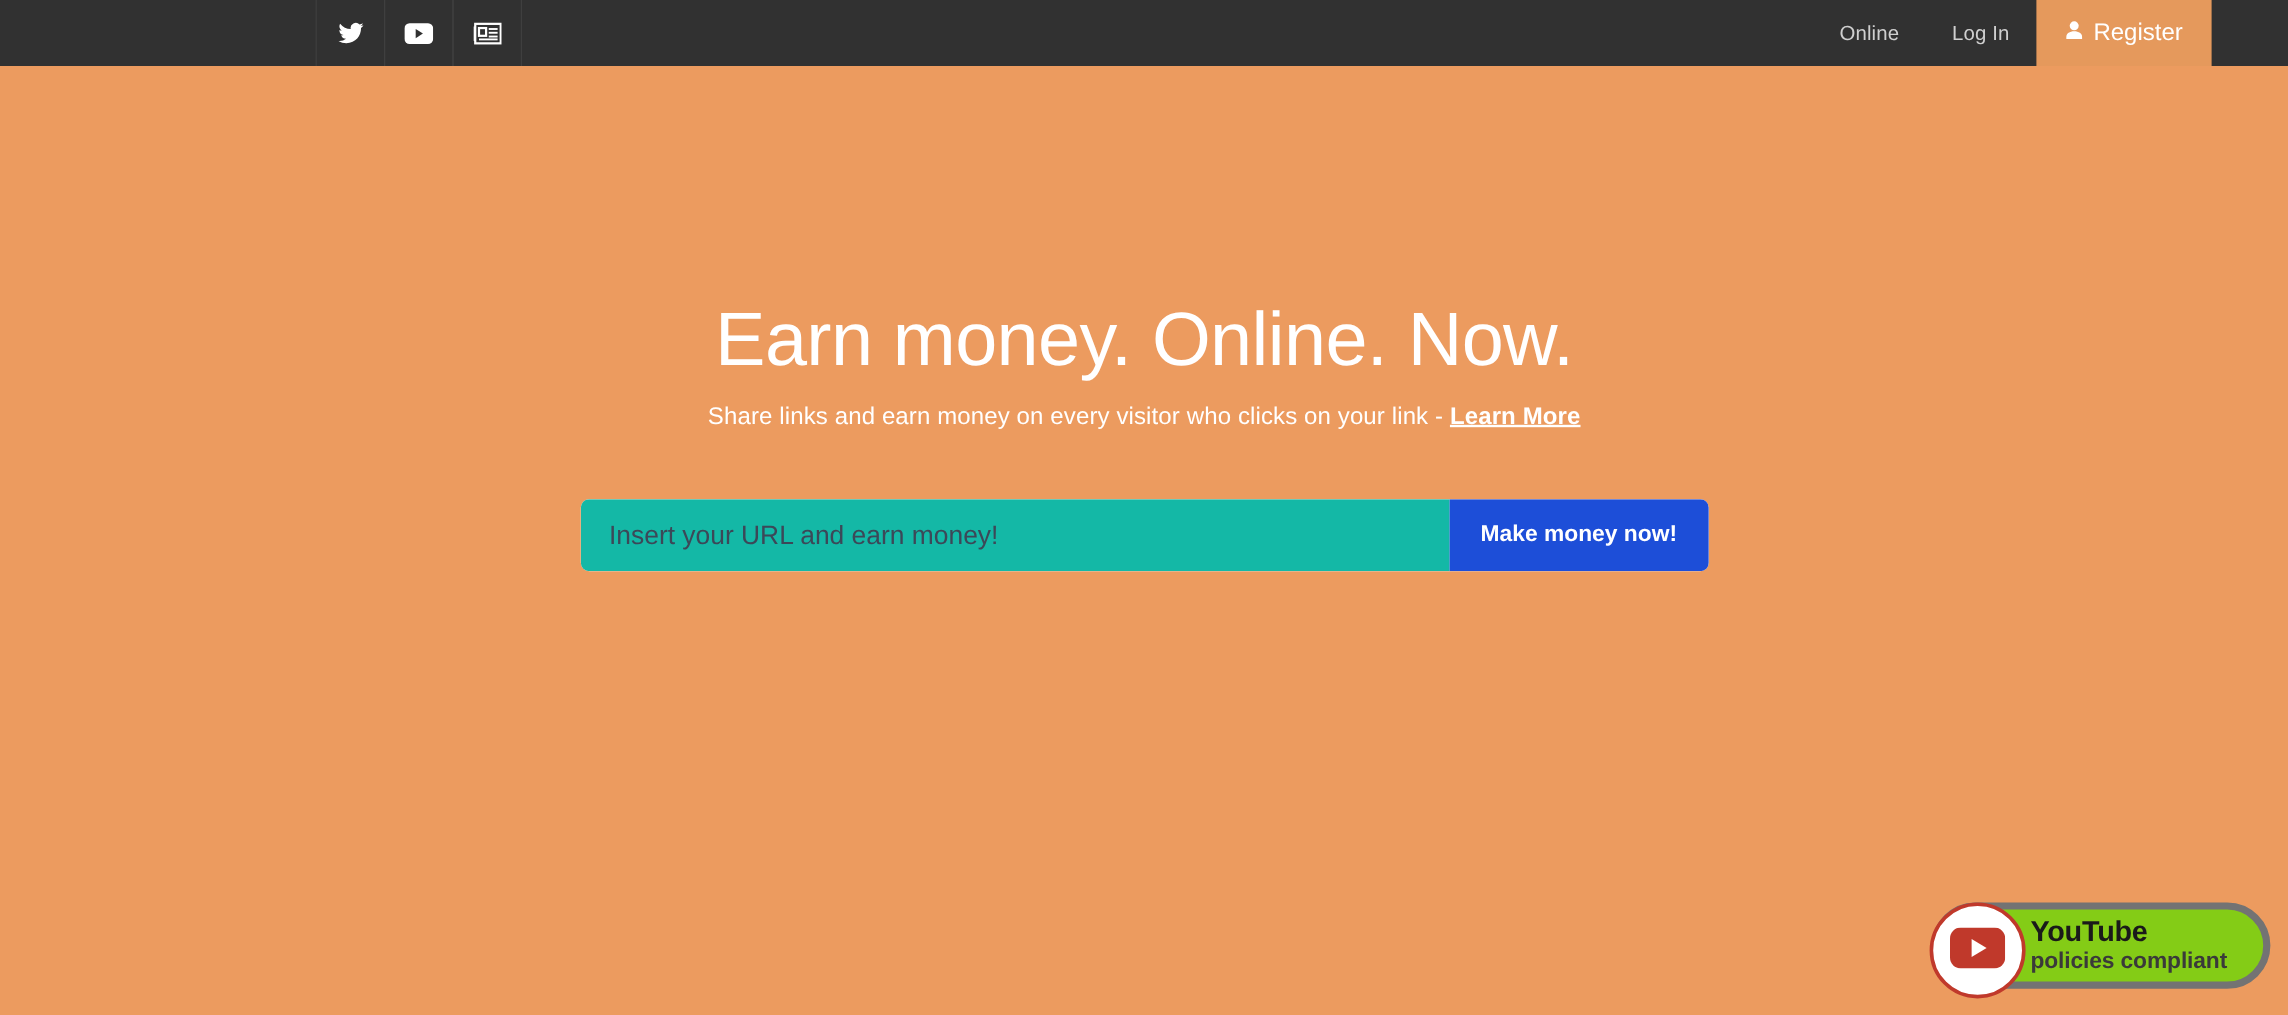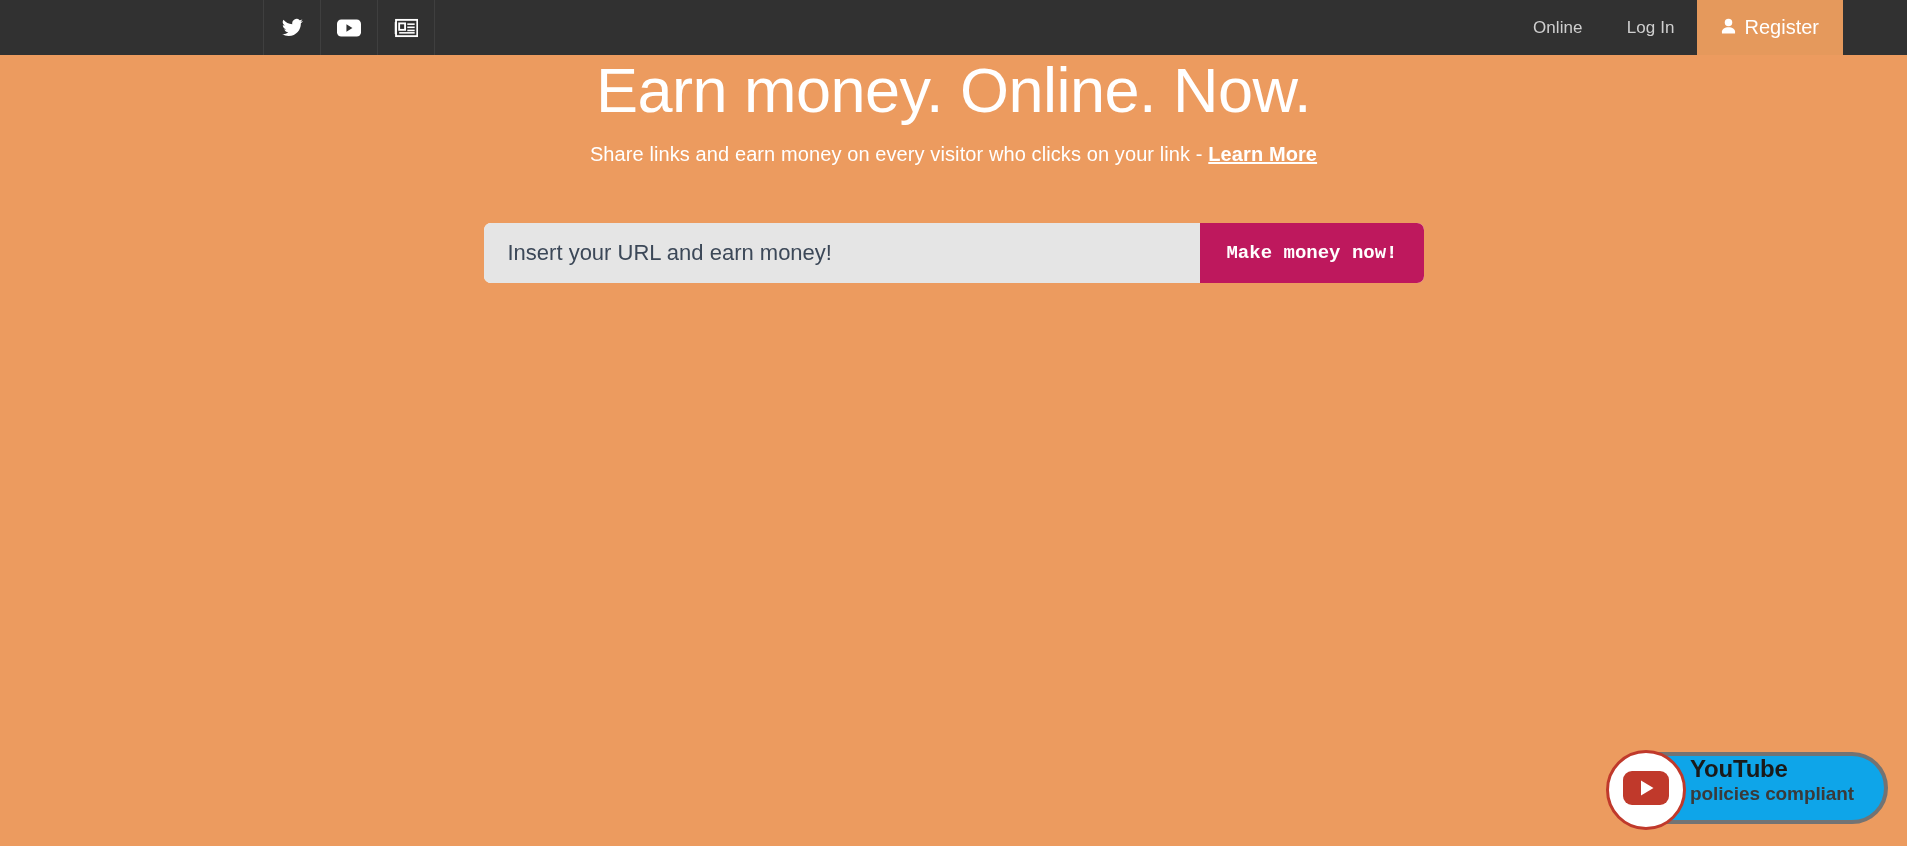--- a/index.html
+++ b/index.html
@@ -79,20 +79,21 @@
     position: absolute;
     top: 55px;
     left: 0;
     right: 0;
     bottom: 0;
     background: #ec9b5f;
     text-align: center;
   }
 
   .hero-title {
+    margin-top: 193px;
     font-size: 63px;
     line-height: 1.12;
     font-weight: 300;
     color: #ffffff;
     letter-spacing: -0.5px;
   }
 
   .hero-sub {
     margin-top: 17px;
     font-size: 20px;
@@ -115,51 +116,52 @@
     display: flex;
     border-radius: 7px;
     overflow: hidden;
     background: #ffffff;
   }
 
   .url-input {
     flex: 1 1 auto;
     border: none;
     outline: none;
-    background: #e5e5e5;
+    background: #14b8a6;
     font-family: "Liberation Sans", sans-serif;
     font-size: 22px;
     color: #3c4858;
     padding: 0 24px;
   }
   .url-input::placeholder { color: #3c4858; opacity: 1; }
 
   .url-submit {
     flex: 0 0 auto;
     border: none;
-    background: #be185d;
-    color: #ffffff;
-    font-family: Liberation Mono, monospace;
+    background: #1d4ed8;
+    color: #ffffff;
+    font-family: Liberation Sans, sans-serif;
     font-size: 19px;
     font-weight: bold;
     padding: 0 26px;
     cursor: pointer;
     white-space: nowrap;
   }
 
   
   .yt-badge {
     position: absolute;
     left: 1610px;
     top: 752px;
     display: flex;
+    align-items: center;
     height: 72px;
     padding: 0 30px 0 76px;
-    background: #0ea5e9;
-    border: 4px solid #737373;
+    background: #84cc16;
+    border: 6px solid #737373;
     border-radius: 40px;
     cursor: pointer;
   }
 
   .yt-badge-circle {
     position: absolute;
     left: -8px;
     top: -6px;
     width: 80px;
     height: 80px;

